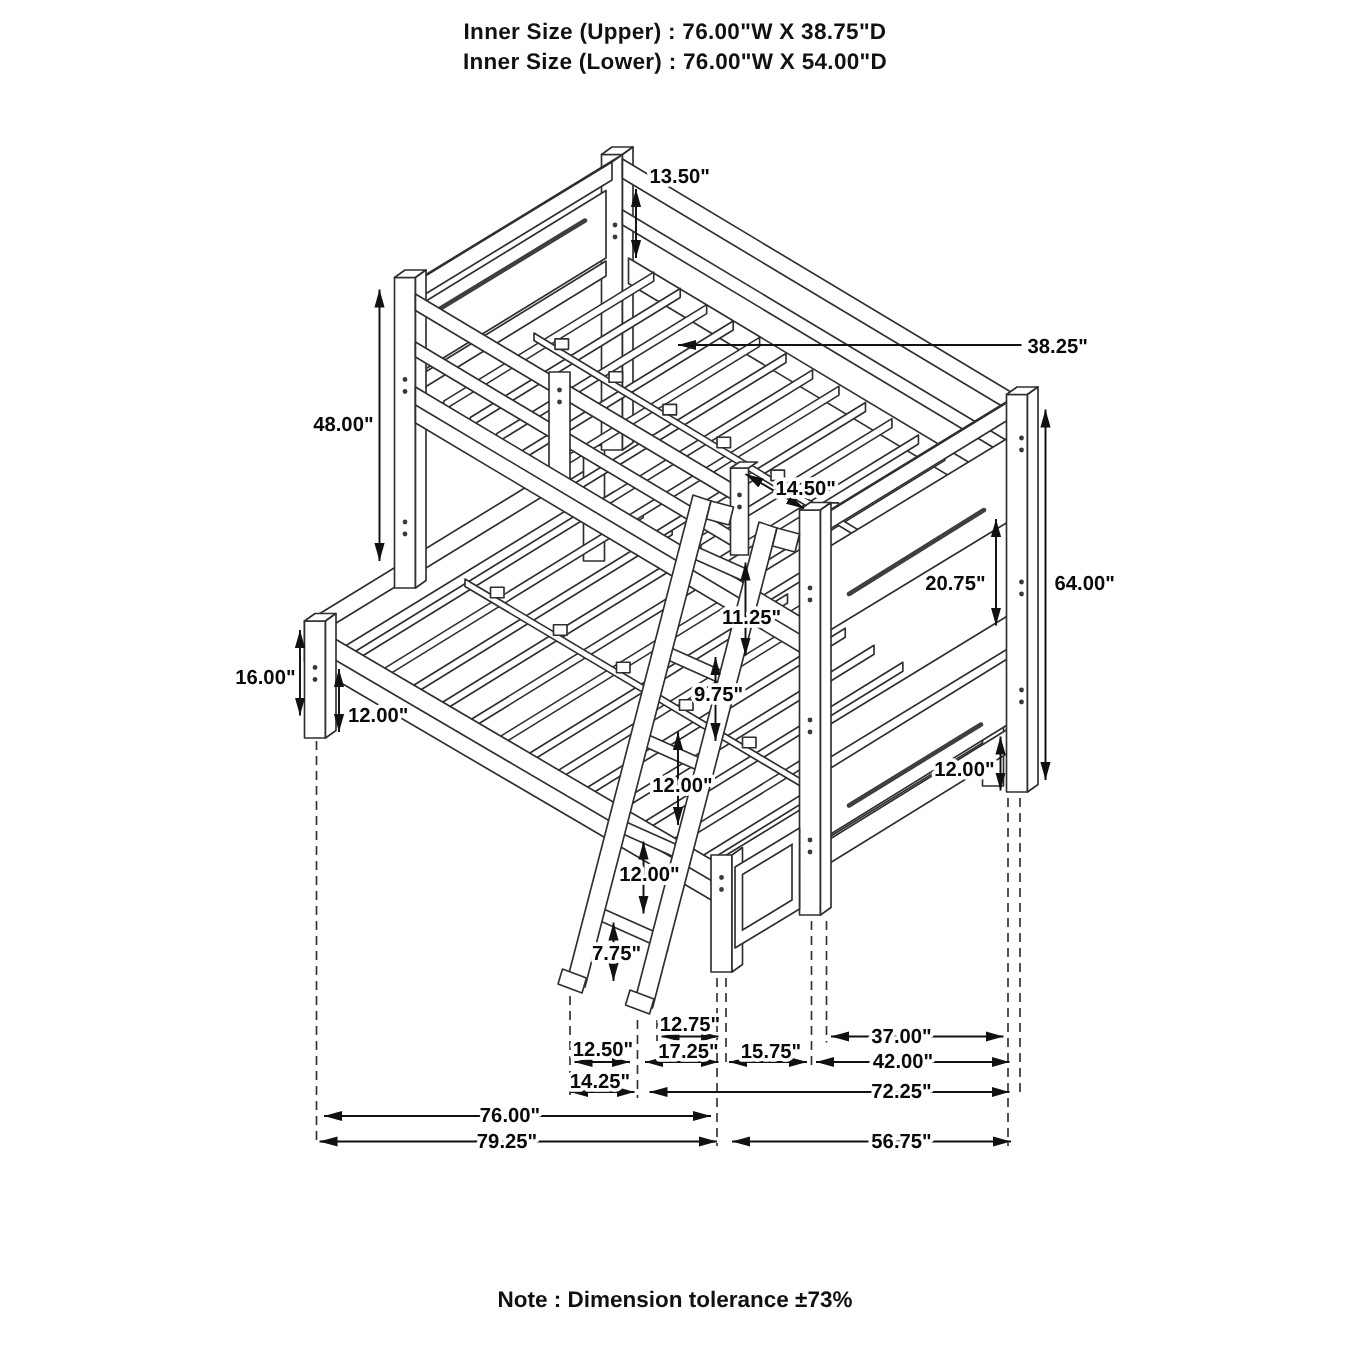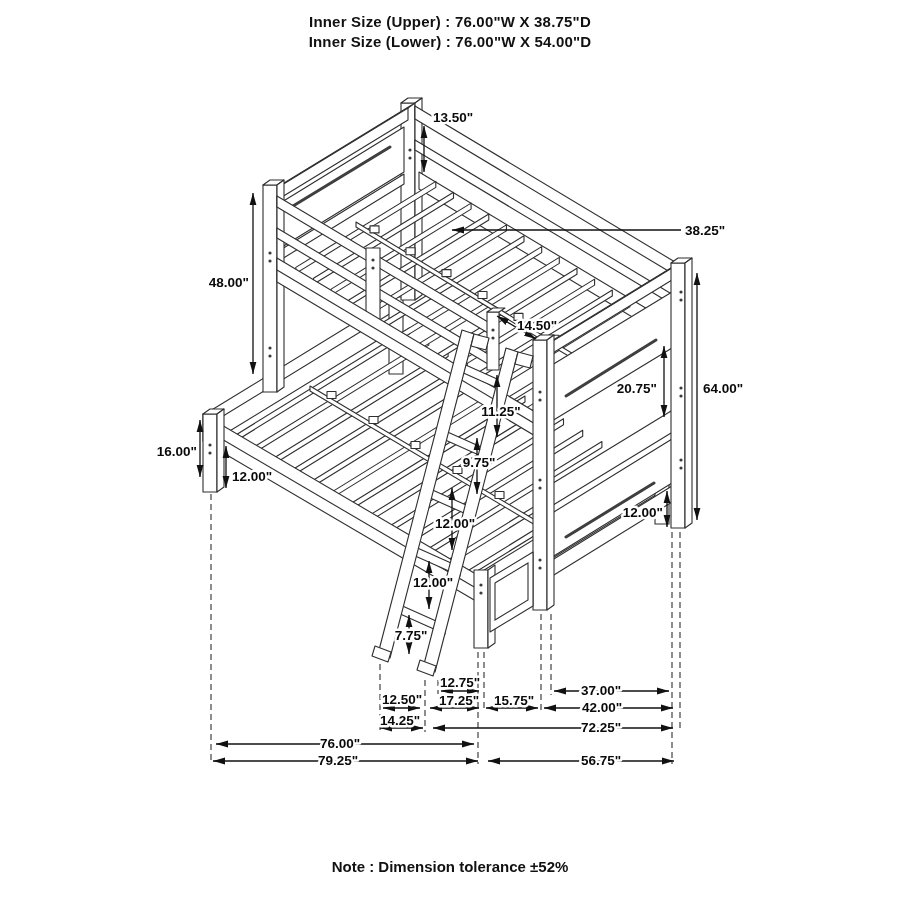--- a/index.html
+++ b/index.html
@@ -282,14 +282,14 @@
       <text class="dim-label" x="602" y="712" text-anchor="middle">42.00"</text>
       <text class="dim-label" x="601" y="695" text-anchor="middle">37.00"</text>
       <text class="dim-label" x="400" y="725" text-anchor="middle">14.25"</text>
       <text class="dim-label" x="601" y="732" text-anchor="middle">72.25"</text>
       <text class="dim-label" x="340" y="748" text-anchor="middle">76.00"</text>
       <text class="dim-label" x="338" y="765" text-anchor="middle">79.25"</text>
       <text class="dim-label" x="601" y="765" text-anchor="middle">56.75"</text>
     </g>
   </svg>
 
-  <div class="note">Note : Dimension tolerance ±52%</div>
+  <div class="note">Note : Dimension tolerance ±73%</div>
 </div>
 
 </body></html>

